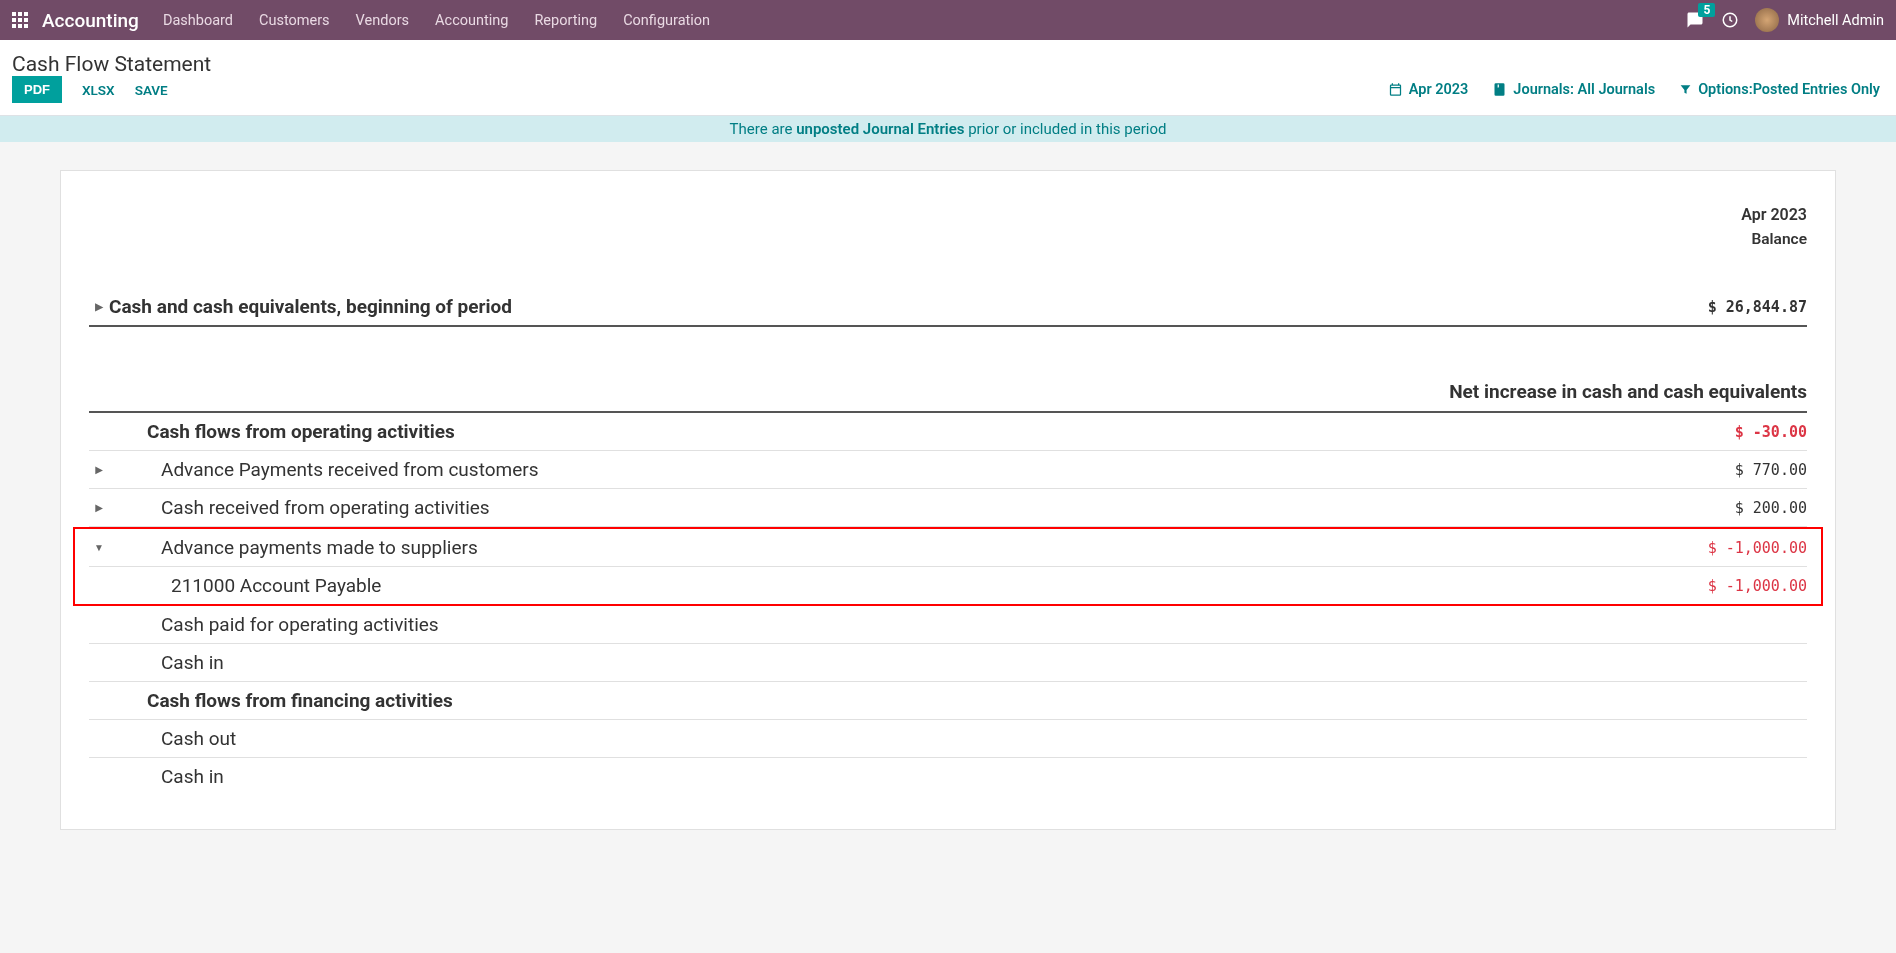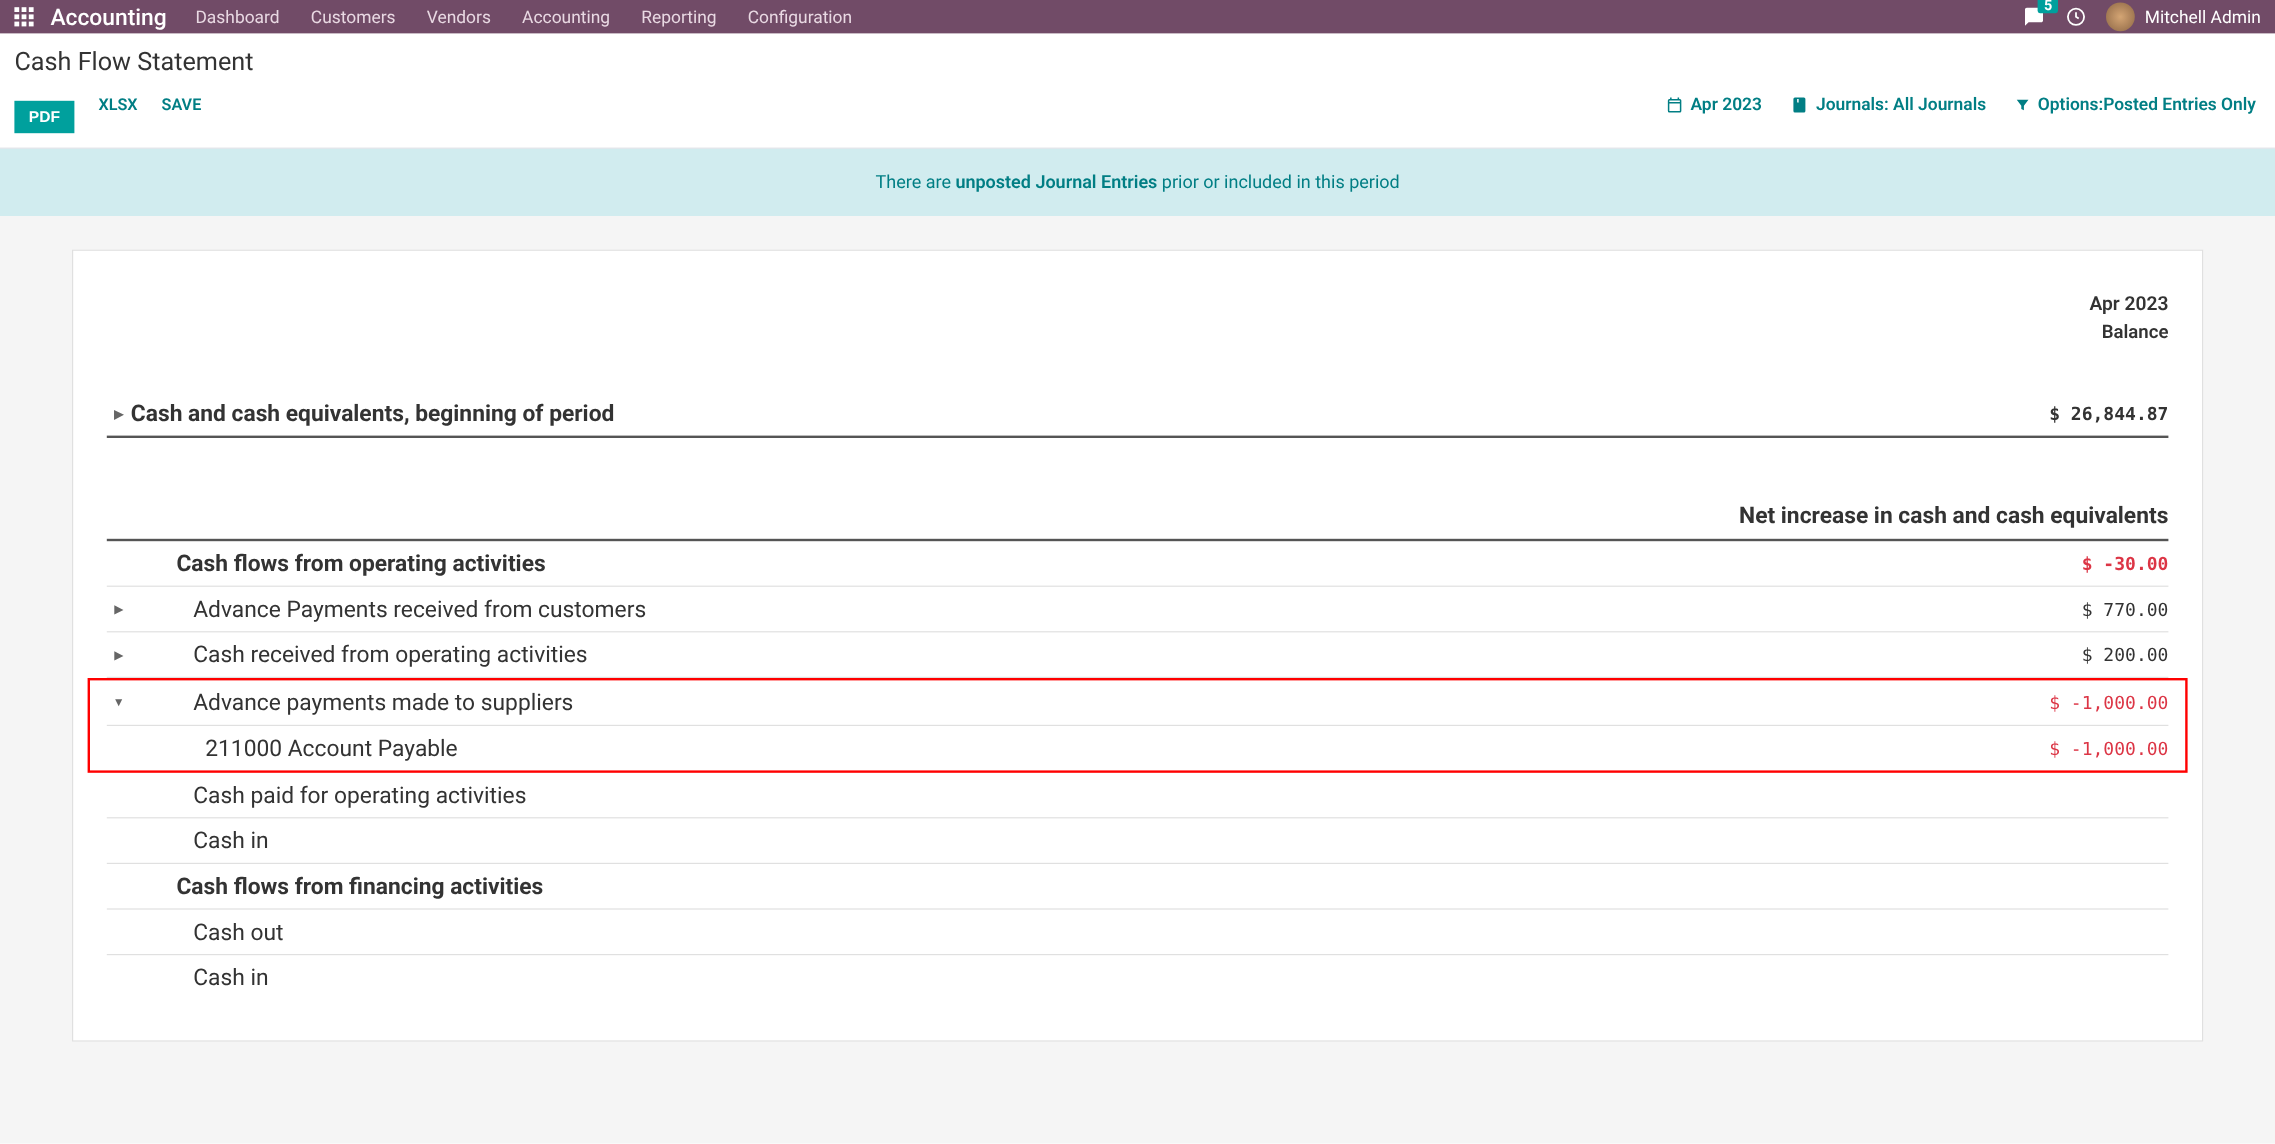--- a/index.html
+++ b/index.html
@@ -1,41 +1,41 @@
 <!DOCTYPE html>
 <html><head>
 <meta charset="utf-8">
 <style>
 * { margin: 0; padding: 0; box-sizing: border-box; }
 body { font-family: -apple-system, BlinkMacSystemFont, "Segoe UI", Roboto, sans-serif; background: #f5f5f5; color: #333; font-size: 14px; }
 
 
-.navbar { background: #714b67; color: #fff; display: flex; align-items: center; padding: 0 12px; height: 28px; }
+.navbar { background: #714b67; color: #fff; display: flex; align-items: center; padding: 0 12px; height: 40px; }
 .navbar .apps-icon { display: grid; grid-template-columns: repeat(3, 4px); grid-template-rows: repeat(3, 4px); gap: 2px; margin-right: 14px; }
 .navbar .apps-icon span { background: #fff; width: 4px; height: 4px; }
 .navbar .brand { font-size: 19px; font-weight: 500; margin-right: 24px; }
 .navbar .nav-item { color: #e9d9e3; font-size: 14.5px; margin-right: 26px; cursor: pointer; }
 .navbar .spacer { flex: 1; }
 .navbar .chat-icon, .navbar .clock-icon { margin-right: 16px; position: relative; }
 .navbar .badge { position: absolute; top: -8px; right: -10px; background: #00a09d; color: #fff; font-size: 12px; padding: 0 5px; border-radius: 2px; font-weight: bold; }
 .navbar .avatar { width: 24px; height: 24px; border-radius: 50%; background: radial-gradient(circle, #d4a574, #8b6544); margin-right: 8px; }
 .navbar .username { font-size: 14.5px; }
 
 
 .control-panel { background: #fff; padding: 12px 16px 12px 12px; border-bottom: 1px solid #dee2e6; }
 .cp-title { font-size: 21px; color: #333; }
 .cp-row { display: flex; align-items: center; justify-content: space-between; }
 .cp-buttons { display: flex; align-items: center; gap: 20px; }
-.btn-pdf { background: #00a09d; color: #fff; padding: 6px 12px; font-weight: 600; font-size: 13px; border: none; cursor: pointer; margin-top: 20px; }
+.btn-pdf { background: #00a09d; color: #fff; padding: 6px 12px; font-weight: 600; font-size: 13px; border: none; cursor: pointer; }
 .btn-link { color: #017e84; font-weight: 600; font-size: 13.5px; cursor: pointer; }
 .cp-filters { display: flex; align-items: center; gap: 24px; color: #017e84; font-weight: 600; font-size: 14.5px; }
 .cp-filters .filter-item { cursor: pointer; display: inline-flex; align-items: center; gap: 6px; }
 
 
-.alert-bar { background: #d1ecef; color: #017e84; text-align: center; padding: 19px; font-size: 15px; }
+.alert-bar { background: #d1ecef; color: #017e84; text-align: center; padding: 4px; font-size: 15px; }
 .alert-bar .link { font-weight: 600; cursor: pointer; }
 
 
 .report-wrap { padding: 28px 60px; }
 .report-card { background: #fff; border: 1px solid #e0e0e0; padding: 34px 28px; }
 .report-header { text-align: right; margin-bottom: 40px; }
 .report-header .period { font-size: 16px; font-weight: 600; color: #333; }
 .report-header .balance-label { font-size: 15.5px; font-weight: 600; color: #333; margin-top: 6px; }
 
 .report-line { display: flex; align-items: center; border-bottom: 1px solid #e0e0e0; padding: 7px 0; }

